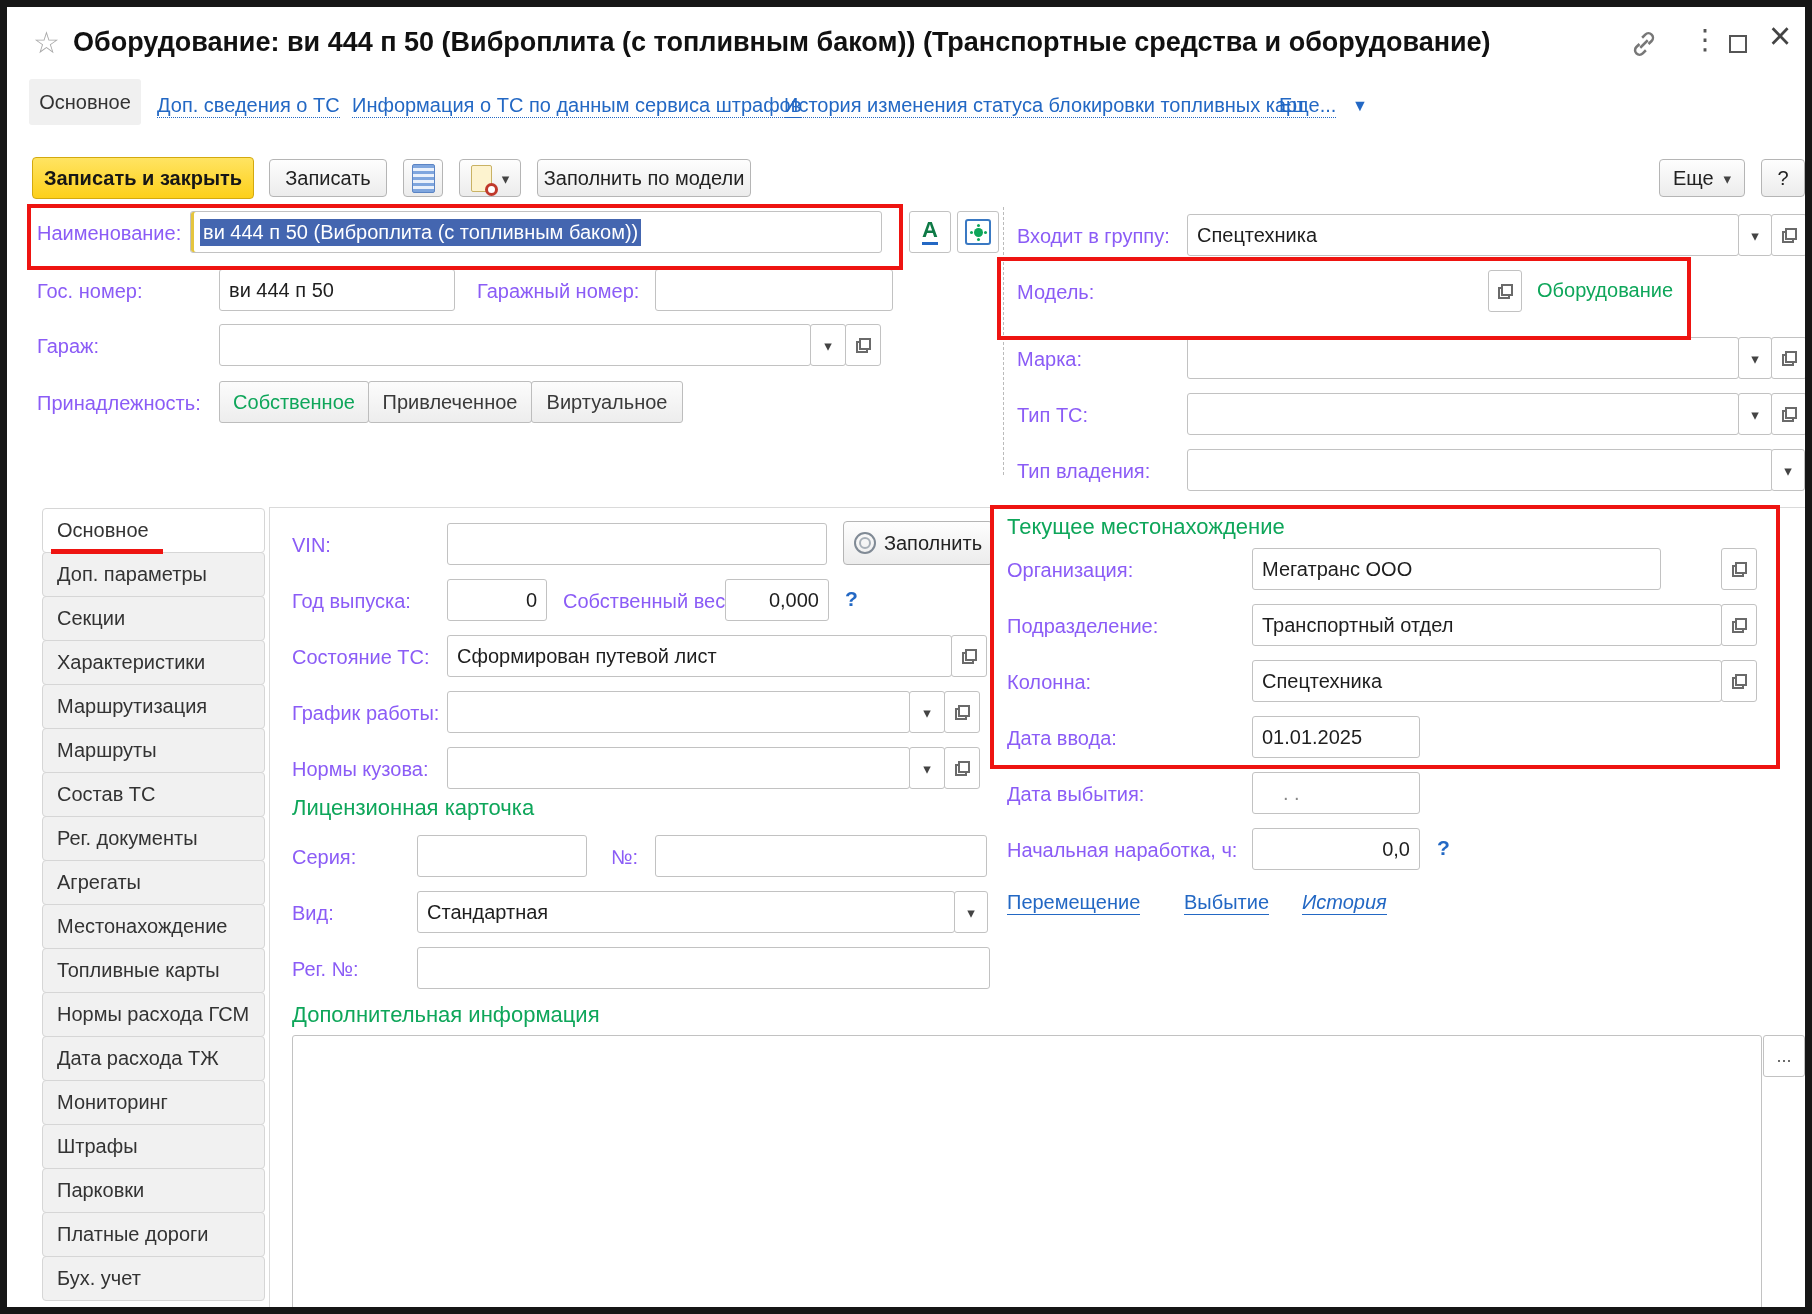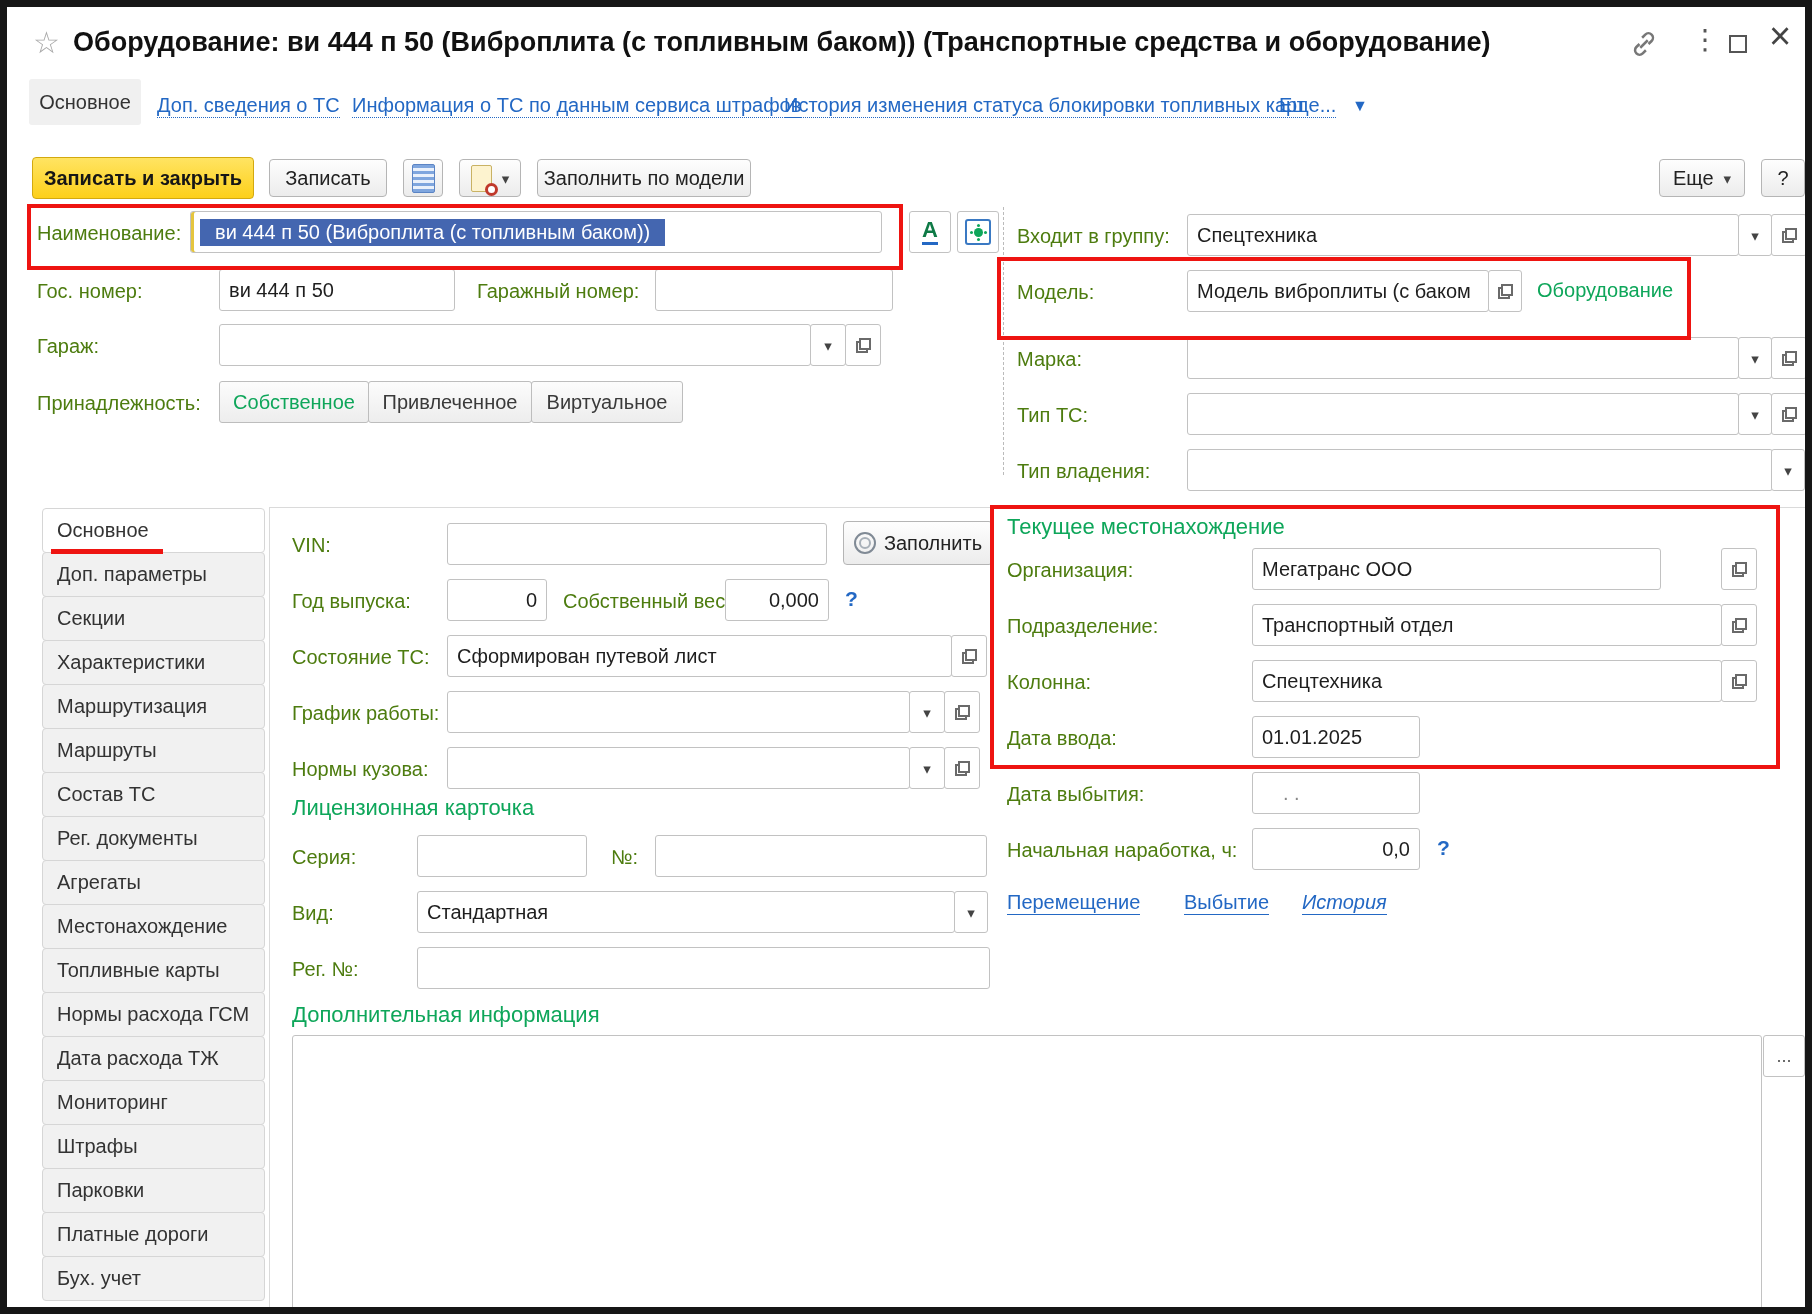--- a/index.html
+++ b/index.html
@@ -2,21 +2,21 @@
 <html><head>
 <meta charset="utf-8">
 <style>
   html,body{margin:0;padding:0;background:#fff;}
   .window{
     position:relative;width:1812px;height:1314px;box-sizing:border-box;
     border:7px solid #161616;background:#fff;overflow:hidden;
     font-family:"Liberation Sans", sans-serif;color:#1e1e1e;
   }
   .abs{position:absolute;}
-  .lbl{position:absolute;font-size:20px;color:#4d7c0f;white-space:nowrap;}
+  .lbl{position:absolute;font-size:20px;color:#8b5cf6;white-space:nowrap;}
   .inp{
     position:absolute;height:42px;box-sizing:border-box;border:1px solid #c2c2c2;border-radius:3px;
     background:#fff;font-size:20px;color:#1e1e1e;padding:0 9px;display:flex;align-items:center;
     white-space:nowrap;overflow:hidden;
   }
   .inp.right{justify-content:flex-end;}
   .inp.muted{color:#888;}
   .mini{
     position:absolute;height:42px;box-sizing:border-box;border:1px solid #c2c2c2;border-radius:3px;
     background:#fff;display:flex;align-items:center;justify-content:center;cursor:pointer;
@@ -35,21 +35,21 @@
     position:absolute;height:42px;box-sizing:border-box;border:1px solid #bdbdbd;border-radius:3px;
     background:linear-gradient(#fcfcfc,#ededed);display:flex;align-items:center;justify-content:center;
     font-size:20px;color:#3a3a3a;cursor:pointer;
   }
   .seg.selected{color:#0ea65a;}
   .ghead{position:absolute;font-size:22px;color:#0ea65a;white-space:nowrap;}
   .lnk{position:absolute;font-size:20px;color:#2368c4;white-space:nowrap;cursor:pointer;border-bottom:1px dotted #2368c4;}
   .lnk.solid{border-bottom:1px solid #2368c4;}
   .anno{position:absolute;border:4px solid #ee1411;pointer-events:none;z-index:40;}
   .annoline{position:absolute;height:5px;background:#ee1411;z-index:40;}
-  .sel{background:#4466b0;color:#fff;padding:2px 15px;}
+  .sel{background:#4466b0;color:#fff;padding:2px 3px;}
   .dashedsep{position:absolute;border-left:1px dashed #bbb;width:0;}
   .sidebar{position:absolute;left:35px;top:502px;display:flex;flex-direction:column;z-index:5;}
   .side-tab{
     width:223px;height:45px;margin-top:-1px;box-sizing:border-box;border:1px solid #d6d6d6;border-radius:4px;
     background:#f1f1f1;display:flex;align-items:center;padding-left:14px;font-size:20px;color:#333;cursor:pointer;
   }
   .side-tab.active{background:#fff;}
   .contentbox{position:absolute;left:262px;top:500px;width:1540px;height:807px;border:1px solid #dadada;box-sizing:border-box;}
   .titlebar-icon{position:absolute;cursor:pointer;}
   .navtab{
@@ -153,21 +153,20 @@
   <div class="inp" style="left:1180px;top:207px;width:552px;">Спецтехника</div>
   <div class="mini" style="left:1731px;top:207px;width:34px;">
       <span class="caret">▾</span>
     </div>
   <div class="mini" style="left:1764px;top:207px;width:36px;">
       <span class="icon-open"></span>
     </div>
 
   <div class="anno" style="left:990px;top:250px;width:686px;height:75px;"></div>
   <div class="lbl" style="left:1010px;top:274px;">Модель:</div>
-  <div class="inp" style="left:1180px;top:263px;width:302px;">Модель виброплиты (с баком</div>
   <div class="mini" style="left:1481px;top:263px;width:34px;">
       <span class="icon-open"></span>
     </div>
   <div class="abs" style="left:1530px;top:272px;font-size:20px;color:#0ea65a;cursor:pointer;">Оборудование</div>
 
   <div class="lbl" style="left:1010px;top:341px;">Марка:</div>
   <div class="inp" style="left:1180px;top:330px;width:552px;"></div>
   <div class="mini" style="left:1731px;top:330px;width:34px;">
       <span class="caret">▾</span>
     </div>

